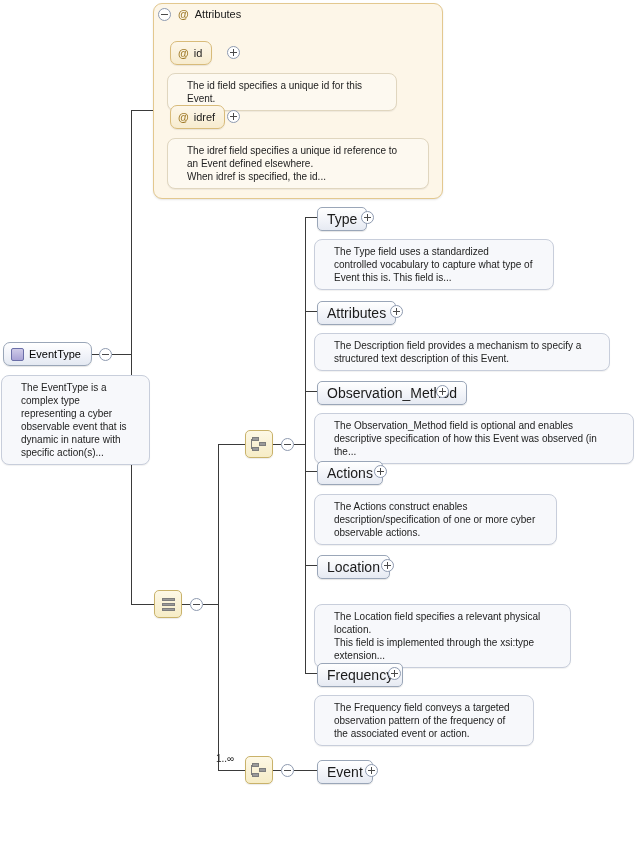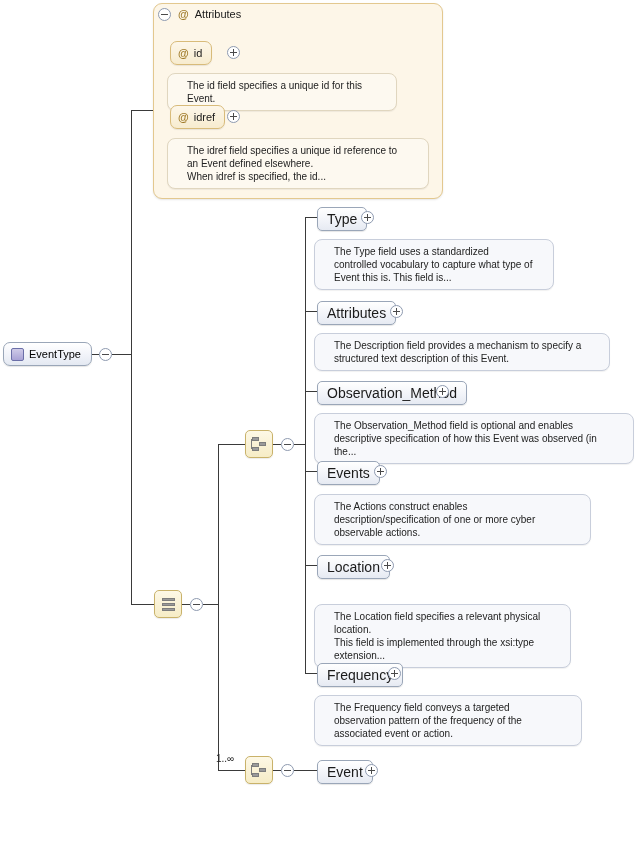--- a/index.html
+++ b/index.html
@@ -244,20 +244,21 @@
   </div>
   <div class="pm" style="left:227px; top:110px;"></div>
   <div class="doc plain" style="left:167px; top:138px; width:262px; white-space:pre-line;">The idref field specifies a unique id reference to an Event defined elsewhere.
 When idref is specified, the id...</div>
 
   <div class="rootnode" style="left:3px; top:342px; width:89px;">
     <span class="glyph"></span>
     <span>EventType</span>
   </div>
   <div class="pm minus" style="left:99px; top:348px;"></div>
+  <div class="doc" style="left:1px; top:375px; width:149px;">The EventType is a complex type representing a cyber observable event that is dynamic in nature with specific action(s)...</div>
 
   <div class="comp all" style="left:154px; top:590px;">
     <span class="bars">
         <i></i>
         <i></i>
         <i></i>
       </span>
   </div>
   <div class="pm minus" style="left:190px; top:598px;"></div>
 
@@ -287,29 +288,29 @@
   <div class="doc" style="left:314px; top:239px; width:240px;">The Type field uses a standardized controlled vocabulary to capture what type of Event this is. This field is...</div>
 
   <div class="node" style="left:317px; top:301px;">Attributes</div>
   <div class="pm" style="left:390px; top:305px;"></div>
   <div class="doc" style="left:314px; top:333px; width:296px;">The Description field provides a mechanism to specify a structured text description of this Event.</div>
 
   <div class="node" style="left:317px; top:381px;">Observation_Method</div>
   <div class="pm" style="left:436px; top:385px;"></div>
   <div class="doc" style="left:314px; top:413px; width:320px;">The Observation_Method field is optional and enables descriptive specification of how this Event was observed (in the...</div>
 
-  <div class="node" style="left:317px; top:461px;">Events</div>
+  <div class="node" style="left:317px; top:461px;">Actions</div>
   <div class="pm" style="left:374px; top:465px;"></div>
-  <div class="doc" style="left:314px; top:494px; width:277px;">The Actions construct enables description/specification of one or more cyber observable actions.</div>
+  <div class="doc" style="left:314px; top:494px; width:243px;">The Actions construct enables description/specification of one or more cyber observable actions.</div>
 
   <div class="node" style="left:317px; top:555px;">Location</div>
   <div class="pm" style="left:381px; top:559px;"></div>
   <div class="doc" style="left:314px; top:588px; width:257px; white-space:pre-line;margin-top:16px;">The Location field specifies a relevant physical location.
 This field is implemented through the xsi:type extension...</div>
 
   <div class="node" style="left:317px; top:663px;">Frequency</div>
   <div class="pm" style="left:388px; top:667px;"></div>
-  <div class="doc" style="left:314px; top:695px; width:268px;">The Frequency field conveys a targeted observation pattern of the frequency of the associated event or action.</div>
+  <div class="doc" style="left:314px; top:695px; width:220px;">The Frequency field conveys a targeted observation pattern of the frequency of the associated event or action.</div>
 
   <div class="node" style="left:317px; top:760px;">Event</div>
   <div class="pm" style="left:365px; top:764px;"></div>
 
 </div>
 
 </body></html>

